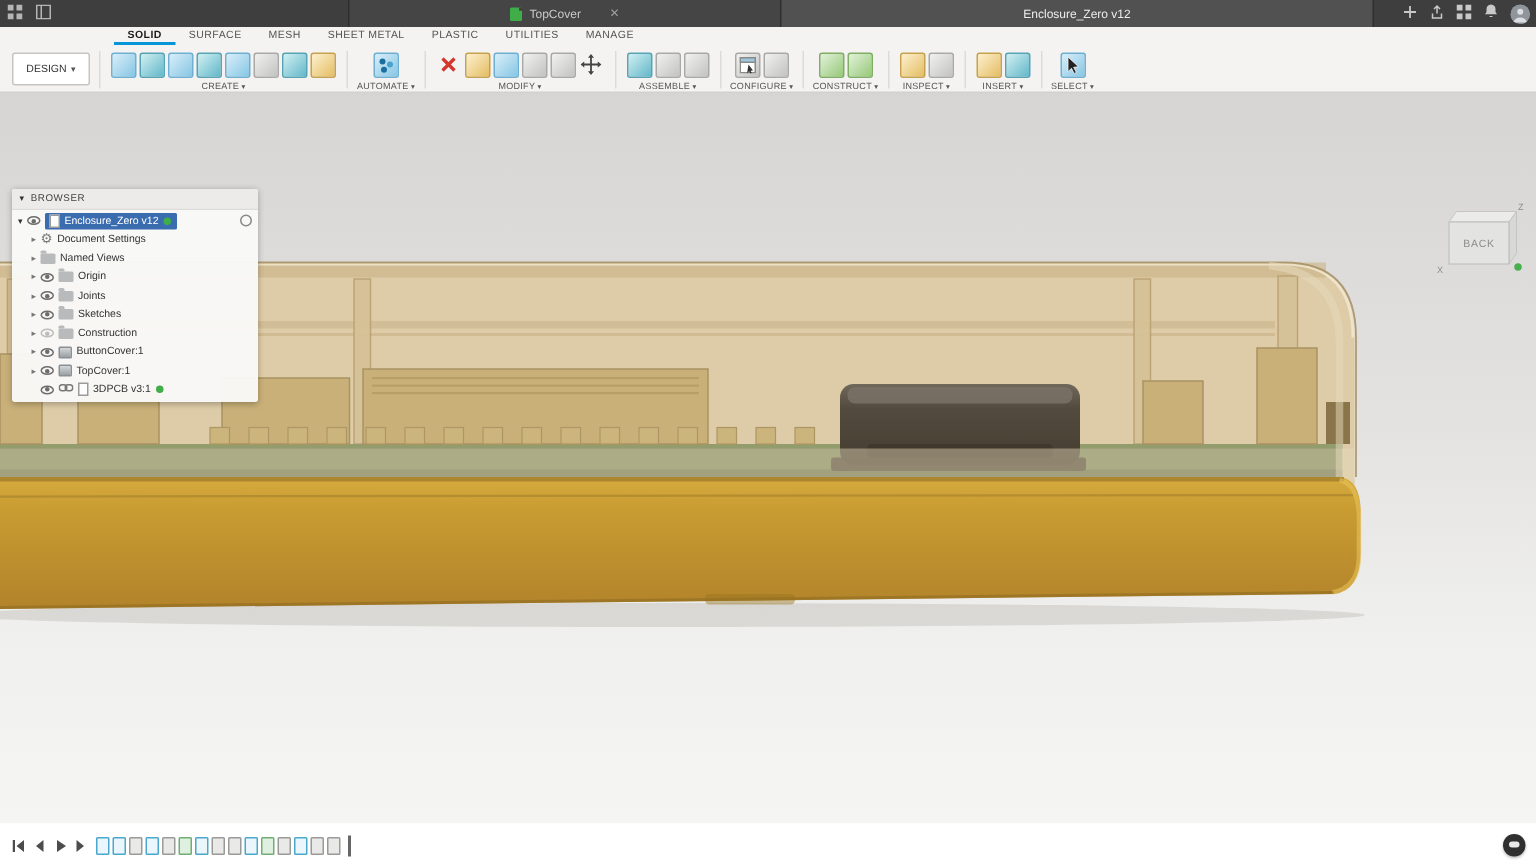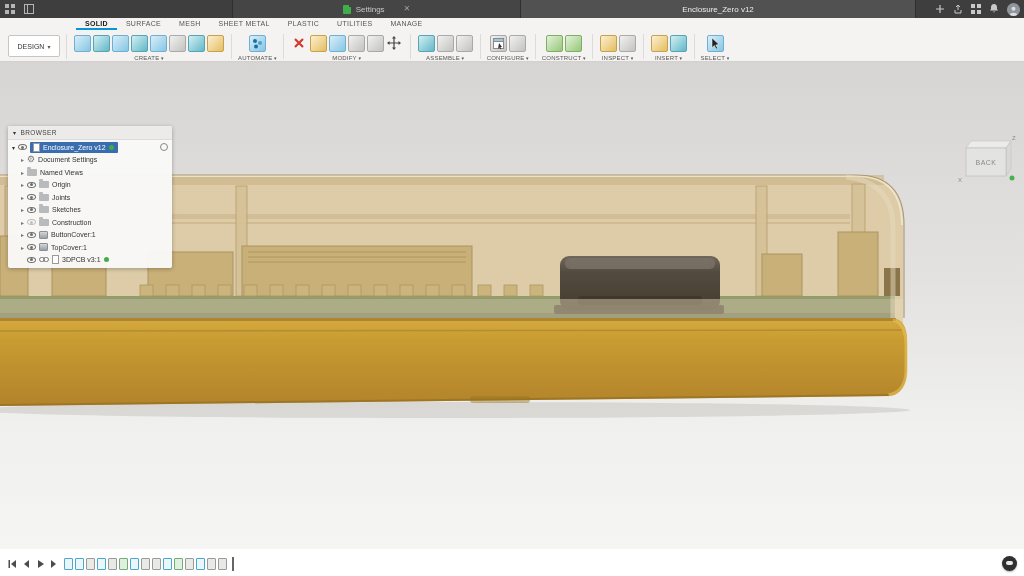--- a/index.html
+++ b/index.html
@@ -110,21 +110,21 @@
     <span>
       <svg width="10" height="10">
           <rect x="0.5" y="0.5" width="9" height="9" fill="none" stroke="#b5b5b5"></rect>
           <line x1="3.5" y1="0.5" x2="3.5" y2="9.5" stroke="#b5b5b5"></line>
         </svg>
     </span>
   </div>
 
   <div class="doc-tab tab1">
     <span class="greendoc"></span>
-    <span>Settings</span>
+    <span>TopCover</span>
     <span class="close-x"></span>
   </div>
 
   <div class="doc-tab tab2">
     <span>Enclosure_Zero v12</span>
   </div>
 
   <div class="tb-right">
     <span>
       <svg width="10" height="10">

